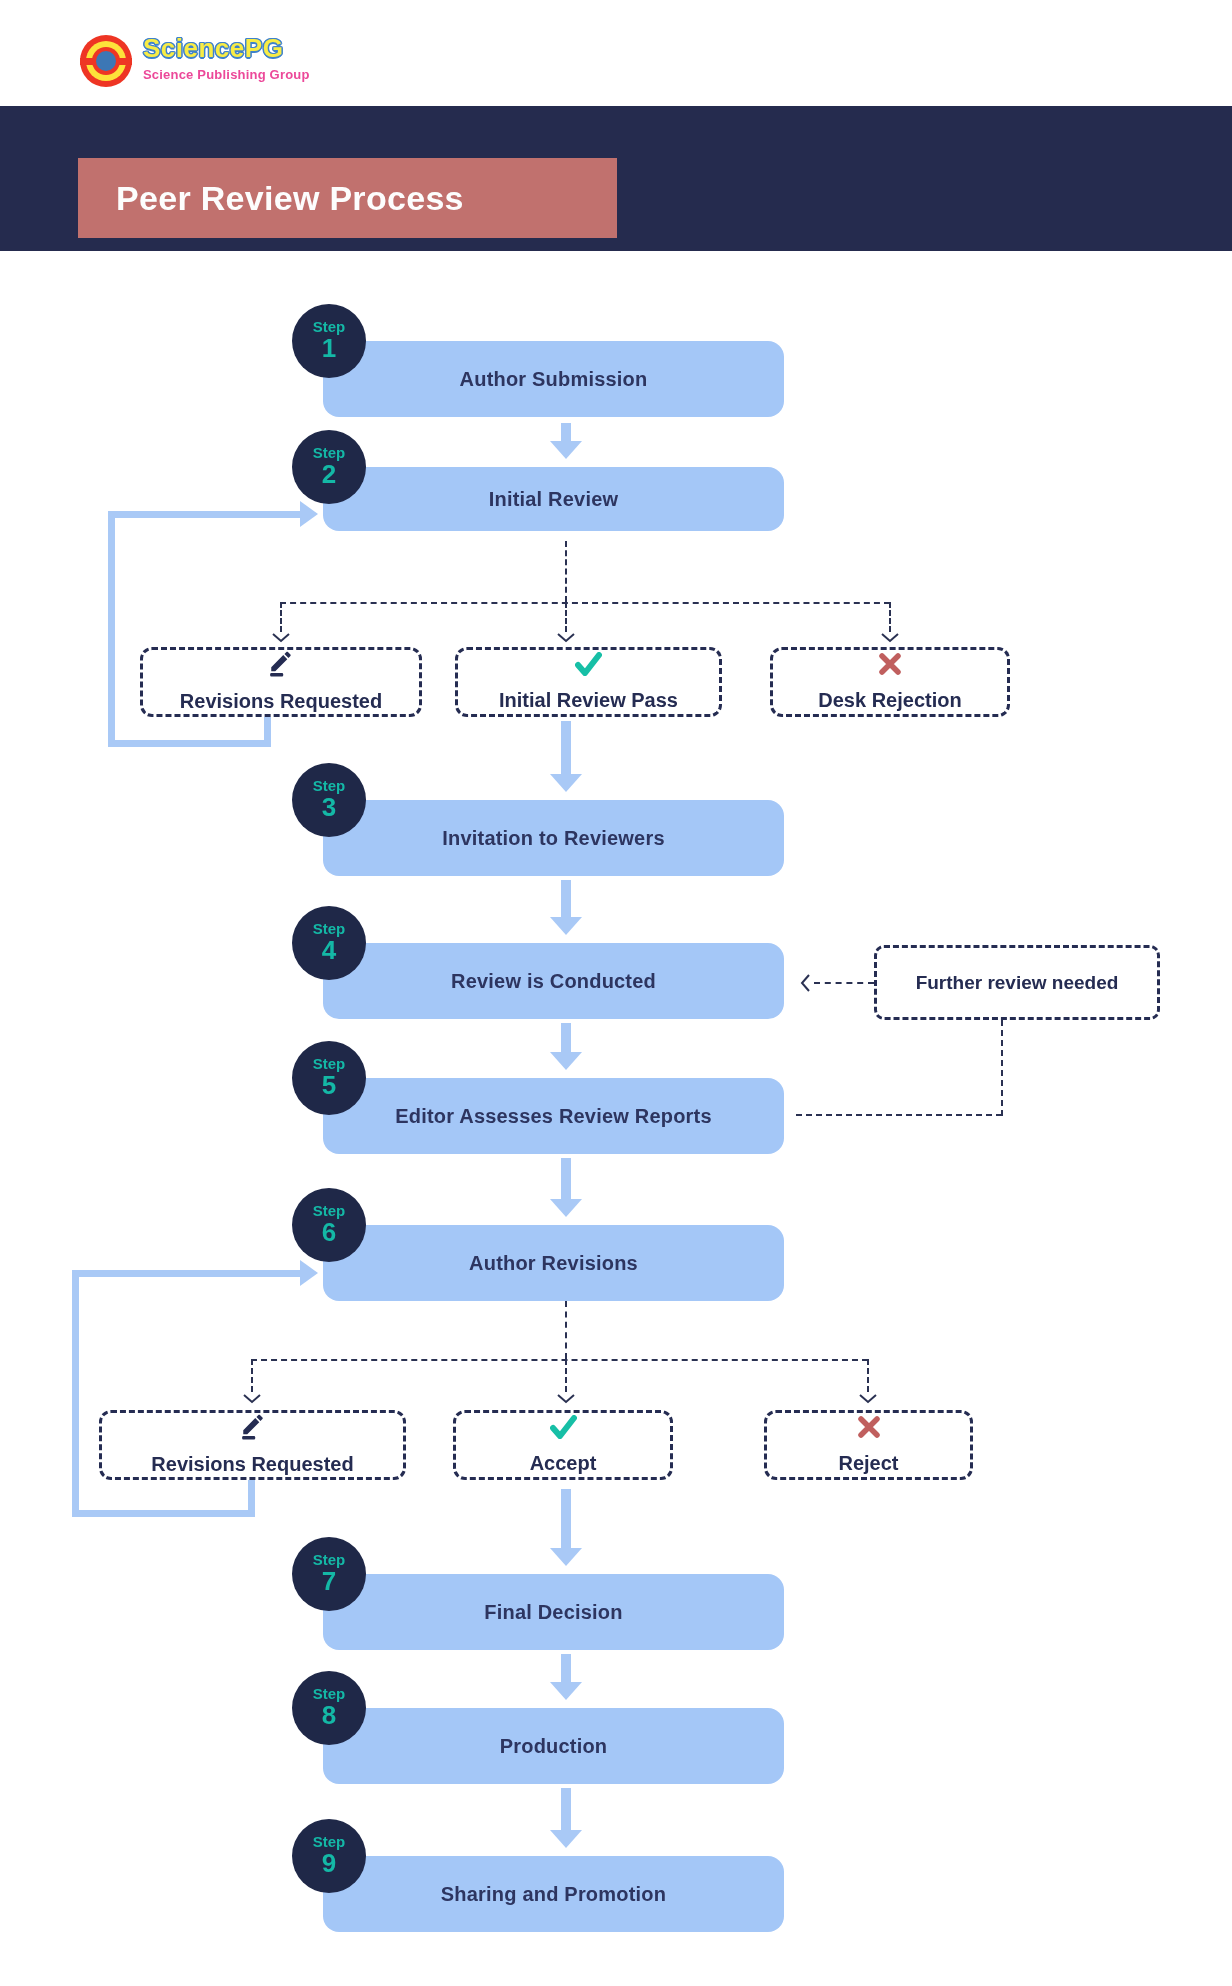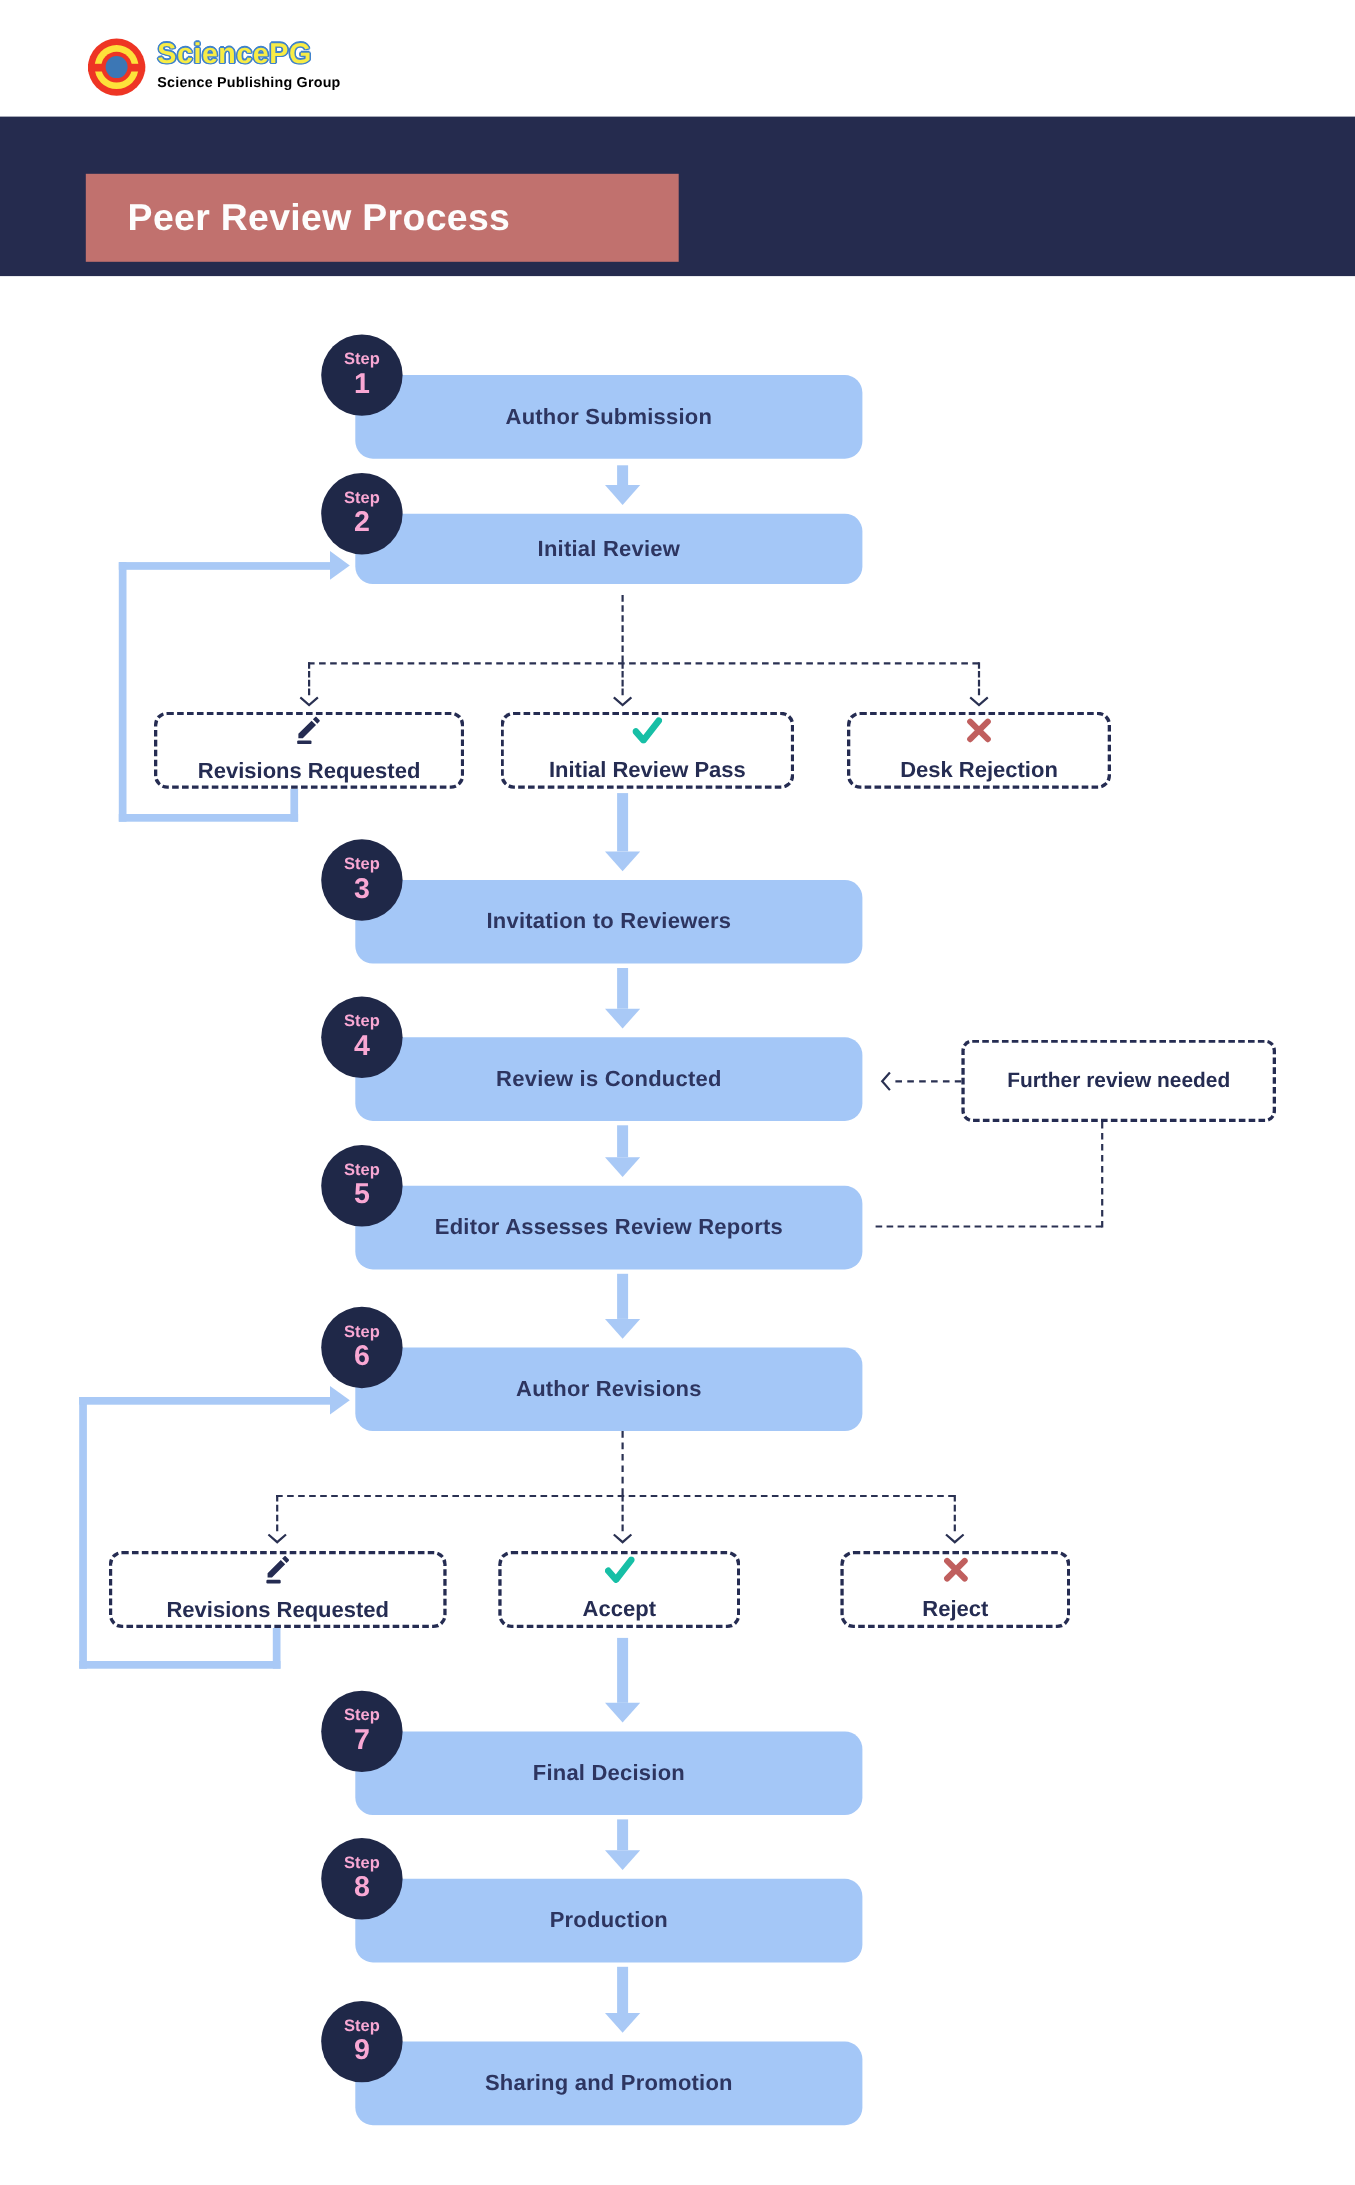--- a/index.html
+++ b/index.html
@@ -12,26 +12,26 @@
   .title-box h1{margin:0 0 0 38px;font-size:34px;font-weight:700;color:#fdfdfd;letter-spacing:.3px;}
 
   
   .logo-circle{position:absolute;left:80px;top:35px;width:52px;height:52px;border-radius:50%;background:#ee3524;}
   .logo-circle .y{position:absolute;left:6px;top:6px;width:40px;height:40px;border-radius:50%;background:#fde23a;}
   .logo-circle .bar{position:absolute;left:0;top:23px;width:52px;height:7px;background:#ee3524;}
   .logo-circle .r2{position:absolute;left:12px;top:12px;width:28px;height:28px;border-radius:50%;background:#ee3524;}
   .logo-circle .b{position:absolute;left:16px;top:16px;width:20px;height:20px;border-radius:50%;background:#3c77b5;}
   .brand-name{position:absolute;left:143px;top:33px;font-size:26px;font-weight:700;color:#f8ec45;letter-spacing:.5px;
     text-shadow:-1.5px 0 #3f82cc,1.5px 0 #3f82cc,0 -1.5px #3f82cc,0 1.5px #3f82cc,-1px -1px #3f82cc,1px 1px #3f82cc,-1px 1px #3f82cc,1px -1px #3f82cc;}
-  .brand-tagline{position:absolute;left:143px;top:67px;font-size:13px;font-weight:700;color:#000000;letter-spacing:.2px;}
+  .brand-tagline{position:absolute;left:143px;top:67px;font-size:13px;font-weight:700;color:#ec4899;letter-spacing:.2px;}
 
   
   .flowbox{position:absolute;left:323px;width:461px;height:76px;background:#a4c7f7;border-radius:16px;
     display:flex;align-items:center;justify-content:center;font-size:20px;font-weight:700;color:#2d3560;letter-spacing:.2px;}
-  .badge{position:absolute;left:292px;width:74px;height:74px;border-radius:50%;background:#1f2848;color:#f9a8d4;
+  .badge{position:absolute;left:292px;width:74px;height:74px;border-radius:50%;background:#1f2848;color:#14b8a6;
     display:flex;flex-direction:column;align-items:center;justify-content:center;line-height:1.05;z-index:3;}
   .badge .s{font-size:15px;font-weight:700;}
   .badge .n{font-size:26px;font-weight:700;}
 
   
   .varrow{position:absolute;left:561px;width:10px;background:#a9c9f6;}
   .vhead{position:absolute;left:550px;width:0;height:0;border-left:16px solid transparent;border-right:16px solid transparent;border-top:18px solid #a9c9f6;}
 
   
   .loop{position:absolute;background:#a9c9f6;}

